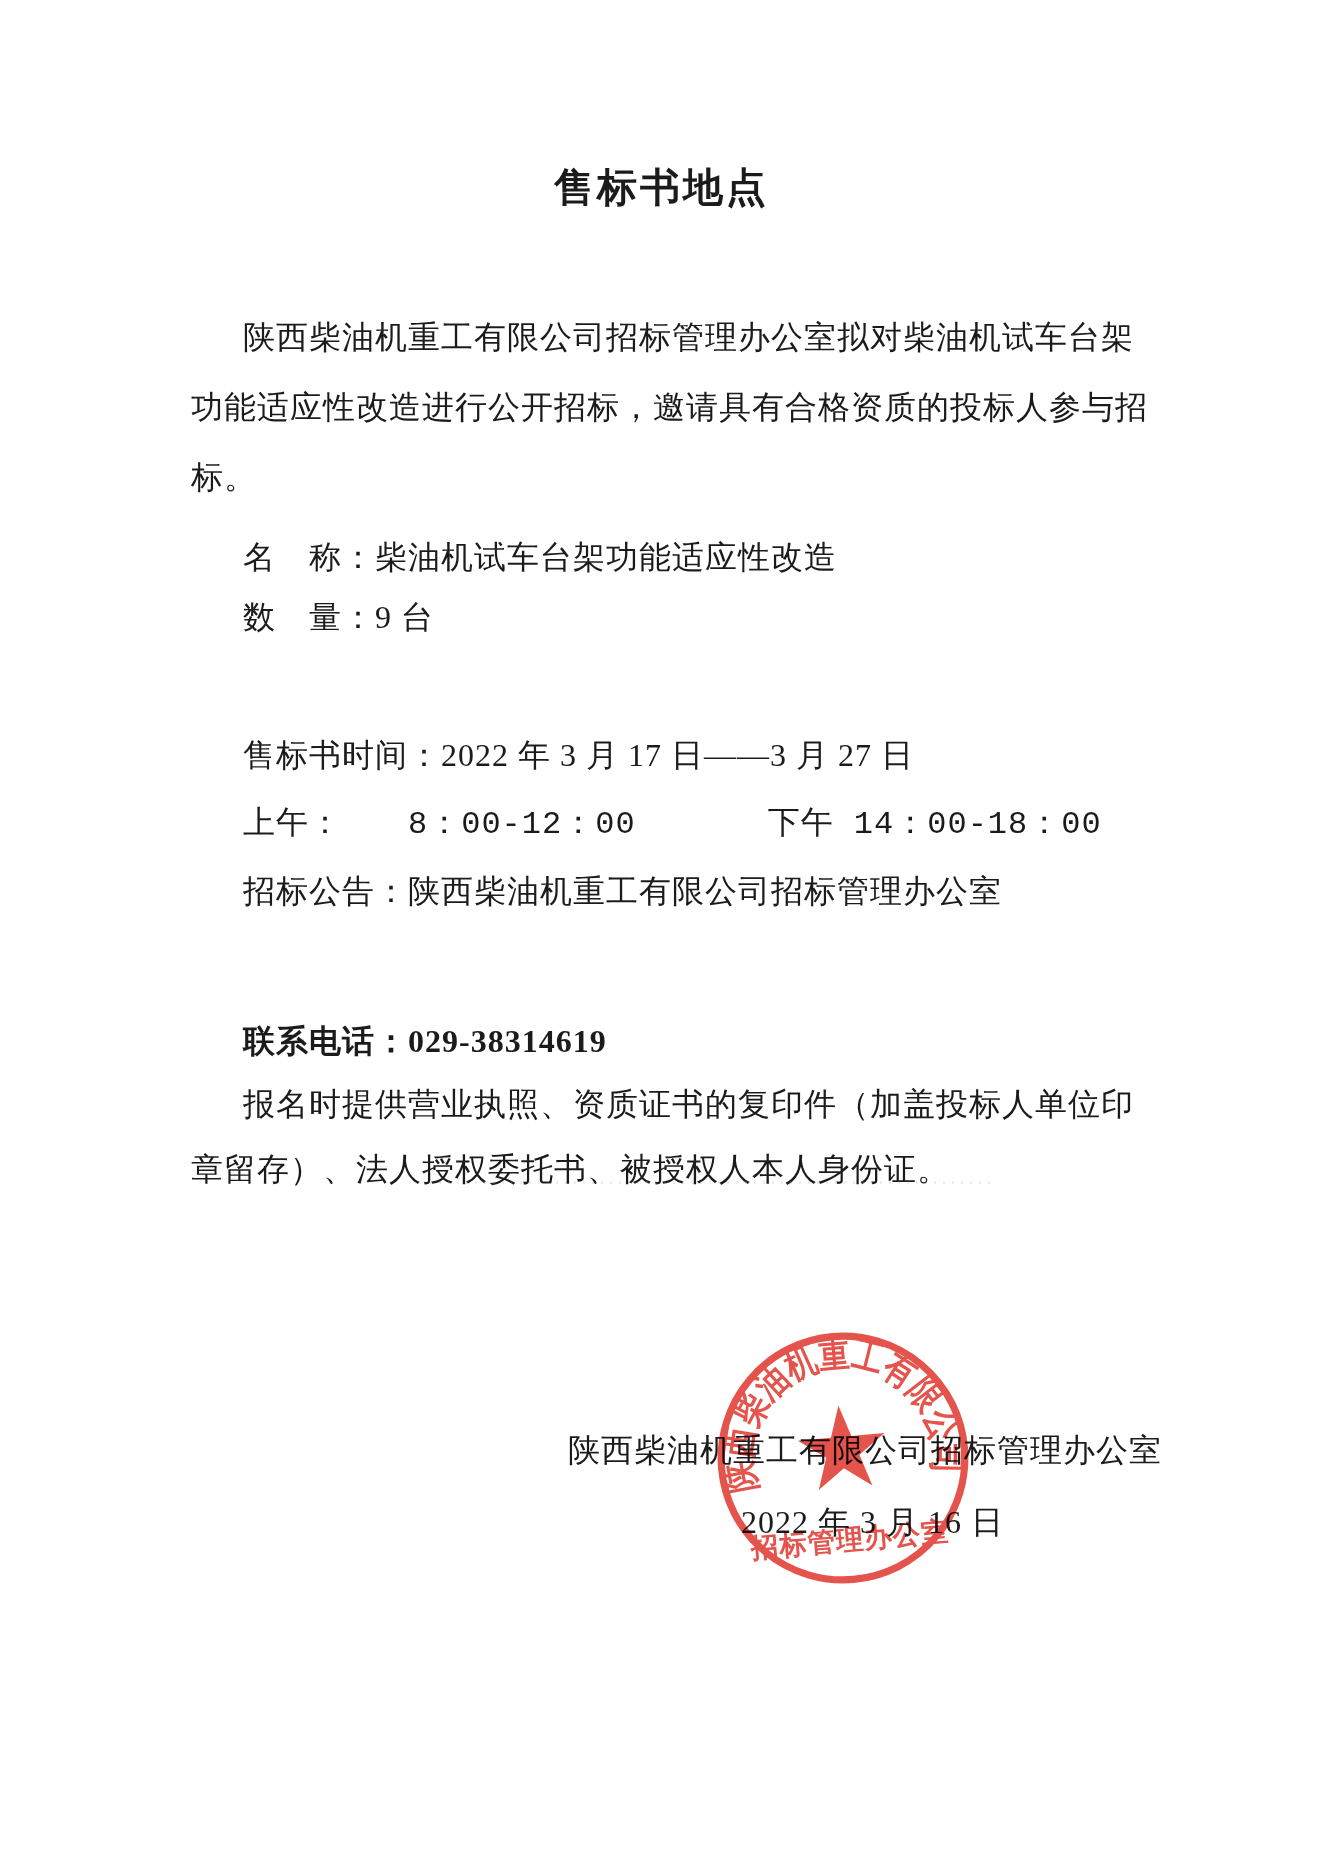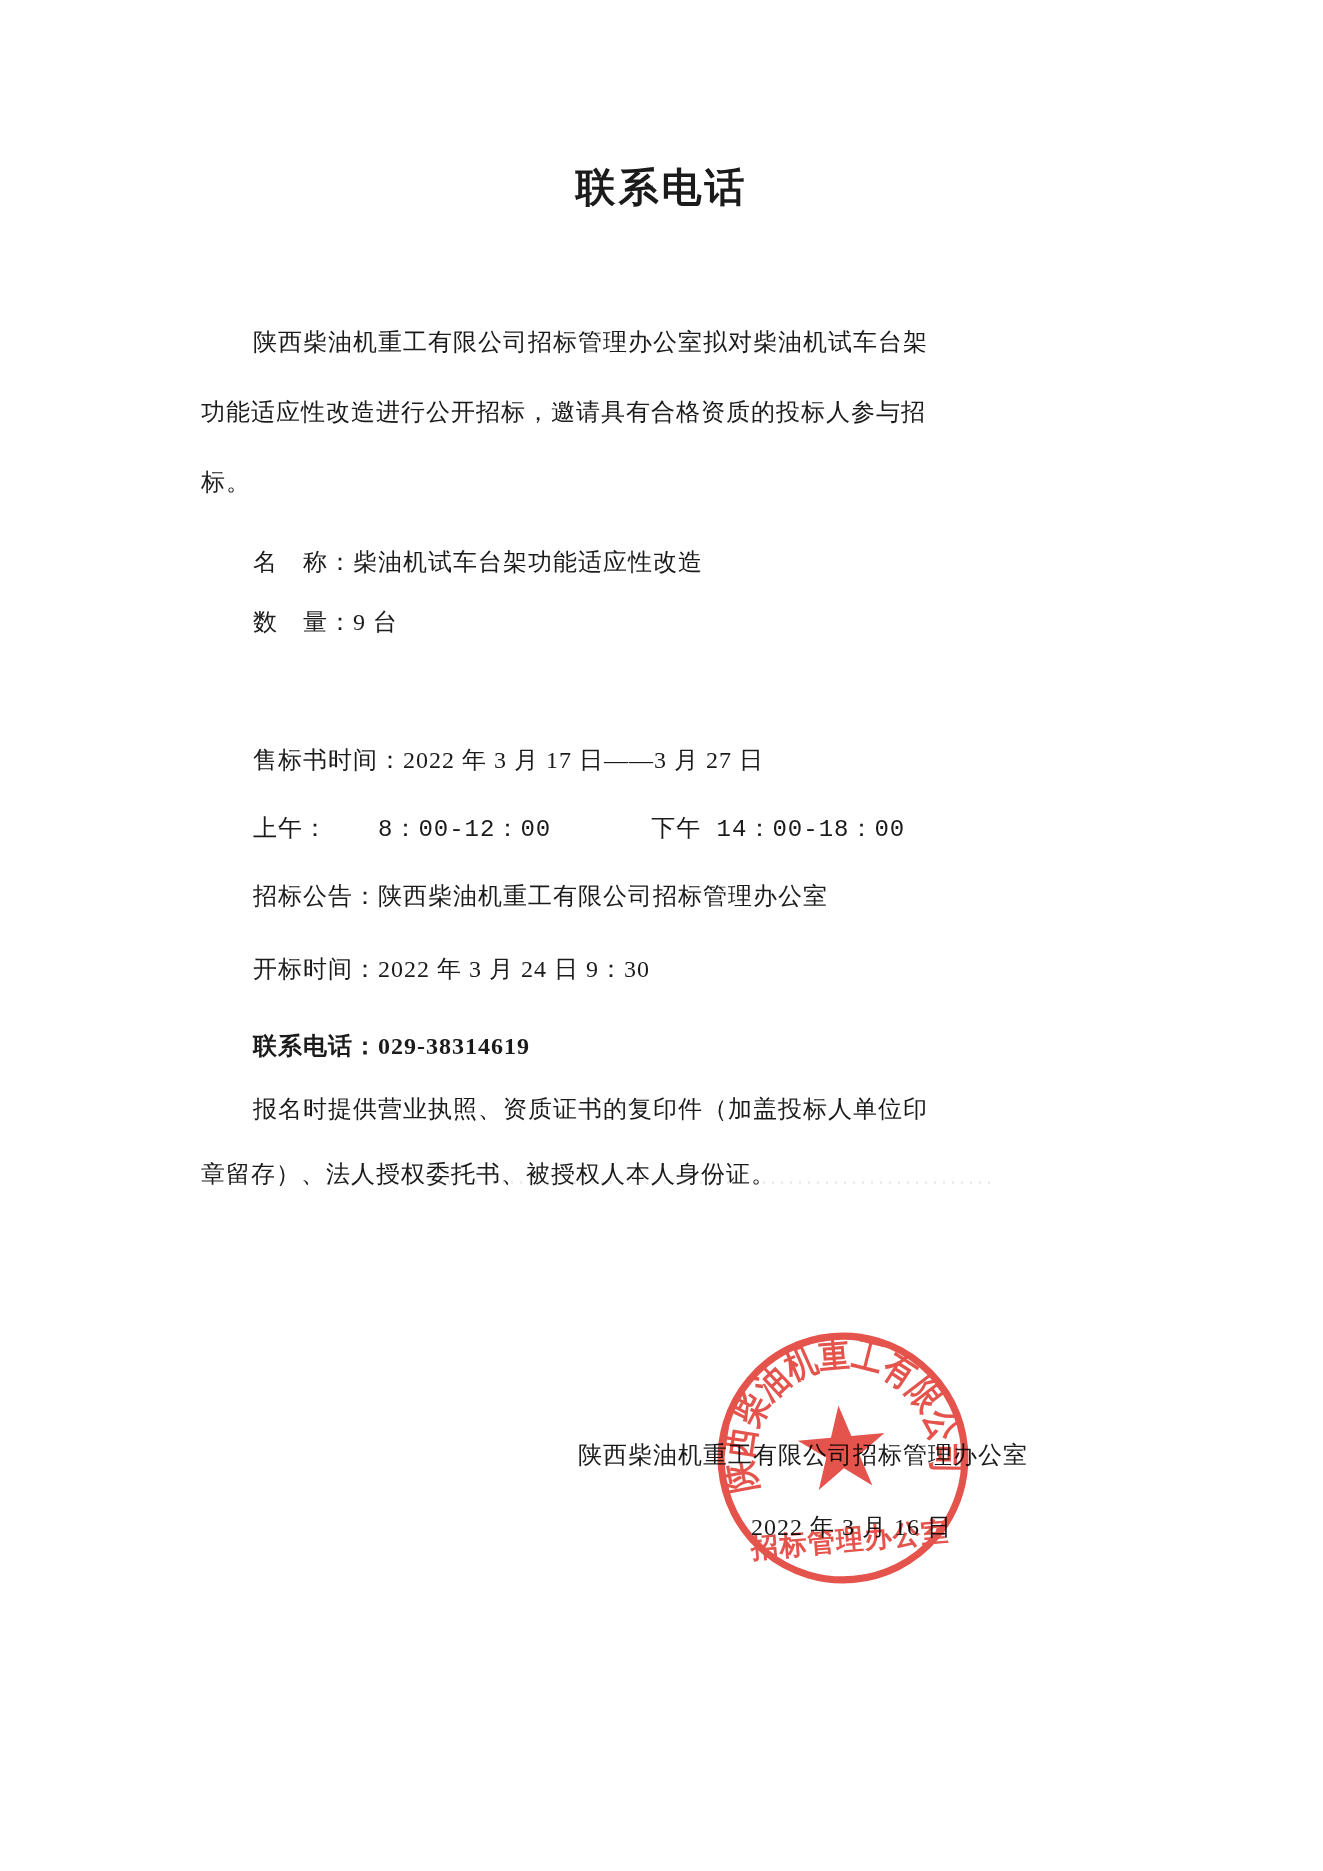--- a/index.html
+++ b/index.html
@@ -18,22 +18,22 @@
     left: 0;
     width: 100%;
     margin: 0;
     text-align: center;
     font-size: 40px;
     font-weight: 700;
     letter-spacing: 3px;
   }
   .line {
     position: absolute;
-    margin: 16px;
-    font-size: 24px;
+    margin: 6px;
+    font-size: 32px;
     letter-spacing: 1px;
     white-space: pre;
     line-height: 1.2;
   }
   .l0  { top: 312px;  left: 237px; }
   .l1  { top: 382px;  left: 185px; }
   .l2  { top: 452px;  left: 185px; }
   .l3  { top: 532px;  left: 237px; }
   .l4  { top: 592px;  left: 237px; }
   .l5  { top: 662px;  left: 748px; }
@@ -76,31 +76,30 @@
     font-size: 27px;
     font-weight: 700;
     letter-spacing: 1px;
   }
 </style>
 </head>
 <body>
 
 <div class="page">
 
-  <h1 class="title">联系电话</h1>
+  <h1 class="title">售标书地点</h1>
 
   <p class="line l0">陕西柴油机重工有限公司招标管理办公室拟对柴油机试车台架</p>
   <p class="line l1">功能适应性改造进行公开招标，邀请具有合格资质的投标人参与招</p>
   <p class="line l2">标。</p>
   <p class="line l3">名　称：柴油机试车台架功能适应性改造</p>
   <p class="line l4">数　量：9 台</p>
   <p class="line l6">售标书时间：2022 年 3 月 17 日——3 月 27 日</p>
   <p class="line l7">上午：　　8：00-12：00　　　　下午 14：00-18：00</p>
   <p class="line l8">招标公告：陕西柴油机重工有限公司招标管理办公室</p>
-  <p class="line l9">开标时间：2022 年 3 月 24 日 9：30</p>
   <p class="line l10">联系电话：029-38314619</p>
   <p class="line l12">章留存）、法人授权委托书、被授权人本人身份证。</p>
   <p class="line l11">报名时提供营业执照、资质证书的复印件（加盖投标人单位印</p>
 
   <div class="scan-noise"></div>
 
   <p class="line sig">陕西柴油机重工有限公司招标管理办公室</p>
   <p class="line date">2022 年 3 月 16 日</p>
 
   <div class="seal">

